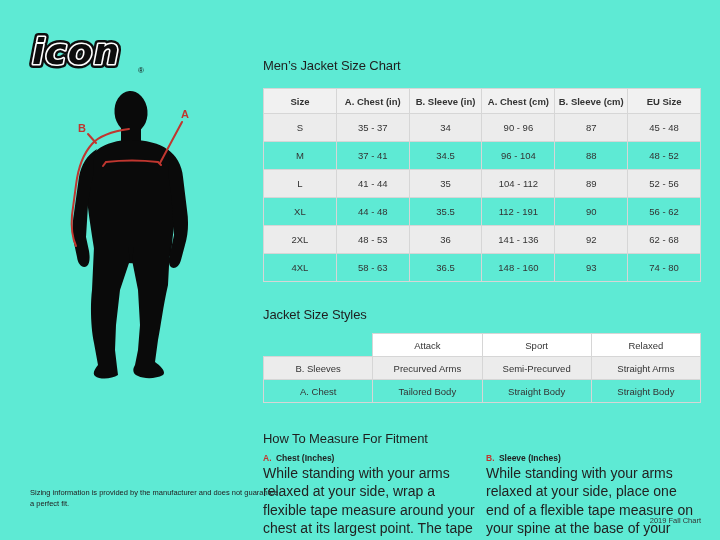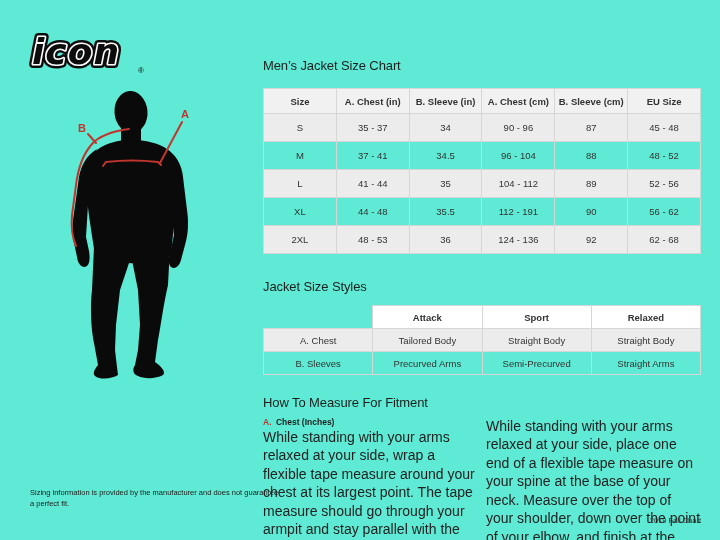--- a/index.html
+++ b/index.html
@@ -13,31 +13,31 @@
   .logo { position: absolute; left: 26px; top: 24px; }
   
   .figure { position: absolute; left: 30px; top: 85px; width: 230px; height: 320px; }
   
   .content { position: absolute; left: 263px; top: 58px; width: 438px; }
   .section-title {
     font-size: 13px; font-weight: normal; color: #1f1f1f;
     letter-spacing: -0.1px; margin: 0 0 15px 0;
   }
   .section-title.mt1 { margin-top: 25px; margin-bottom: 11px; }
-  .section-title.mt2 { margin-top: 20px; margin-bottom: 7px; }
+  .section-title.mt2 { margin-top: 28px; margin-bottom: 7px; }
   table { border-collapse: collapse; width: 100%; table-layout: fixed; border-radius: 24px; }
   .size-table th, .size-table td,
   .styles-table th, .styles-table td {
     border: 1px solid #d6d6d6; text-align: center; vertical-align: middle;
     font-size: 9.5px; color: #333333; padding: 0;
   }
   .size-table th { background: #f1f1f1; font-weight: bold; height: 25px; }
   .size-table td { height: 28px; font-weight: normal; }
   .size-table tbody tr:nth-child(odd) td { background: #ececec; }
-  .styles-table th { background: #ffffff; font-weight: bold; height: 23px; }
+  .styles-table th { background: #ffffff; font-weight: normal; height: 23px; }
   .styles-table td { height: 23px; }
   .styles-table .blank { border: none; background: transparent; }
   .styles-table tbody tr:nth-child(odd) td { background: #ececec; }
   
   .measure-cols { display: flex; gap: 8px; margin-top: 4px; }
   .measure-col { flex: 1; }
   .m-head { font-size: 8.5px; font-weight: bold; color: #1f1f1f; margin-bottom: 1px; }
   .m-head .red { color: #c0362f; }
   .m-head span + span { margin-left: 2px; }
   .measure-col p { font-size: 14px; line-height: 1.32; color: #222222; }
@@ -152,65 +152,77 @@
           <td>44 - 48</td>
           <td>35.5</td>
           <td>112 - 191</td>
           <td>90</td>
           <td>56 - 62</td>
         </tr>
         <tr>
           <td>2XL</td>
           <td>48 - 53</td>
           <td>36</td>
-          <td>124 - 136</td>
+          <td>141 - 136</td>
           <td>92</td>
           <td>62 - 68</td>
+        </tr>
+        <tr>
+          <td>4XL</td>
+          <td>58 - 63</td>
+          <td>36.5</td>
+          <td>148 - 160</td>
+          <td>93</td>
+          <td>74 - 80</td>
         </tr>
       </tbody>
     </table>
 
     <h2 class="section-title mt1">Jacket Size Styles</h2>
 
     <table class="styles-table">
       <thead>
         <tr>
           <th class="blank"></th>
           <th>Attack</th>
           <th>Sport</th>
           <th>Relaxed</th>
         </tr>
       </thead>
       <tbody>
         <tr>
+          <td>B. Sleeves</td>
+          <td>Precurved Arms</td>
+          <td>Semi-Precurved</td>
+          <td>Straight Arms</td>
+        </tr>
+        <tr>
           <td>A. Chest</td>
           <td>Tailored Body</td>
           <td>Straight Body</td>
           <td>Straight Body</td>
-        </tr>
-        <tr>
-          <td>B. Sleeves</td>
-          <td>Precurved Arms</td>
-          <td>Semi-Precurved</td>
-          <td>Straight Arms</td>
         </tr>
       </tbody>
     </table>
 
     <h2 class="section-title mt2">How To Measure For Fitment</h2>
 
     <div class="measure-cols">
       <div class="measure-col">
         <div class="m-head">
           <span class="red">A.</span>
           <span>Chest (Inches)</span>
         </div>
         <p>While standing with your arms relaxed at your side, wrap a flexible tape measure around your chest at its largest point. The tape measure should go through your armpit and stay parallel with the floor while taking the measurement.</p>
       </div>
       <div class="measure-col">
+        <div class="m-head">
+          <span class="red">B.</span>
+          <span>Sleeve (Inches)</span>
+        </div>
         <p>While standing with your arms relaxed at your side, place one end of a flexible tape measure on your spine at the base of your neck. Measure over the top of your shoulder, down over the point of your elbow, and finish at the wrist bone.</p>
       </div>
     </div>
   </div>
 
   <div class="disclaimer">
     <div>Sizing information is provided by the manufacturer and does not guarantee a perfect fit.</div>
   </div>
   <div class="version">2019 Fall Chart</div>
 

